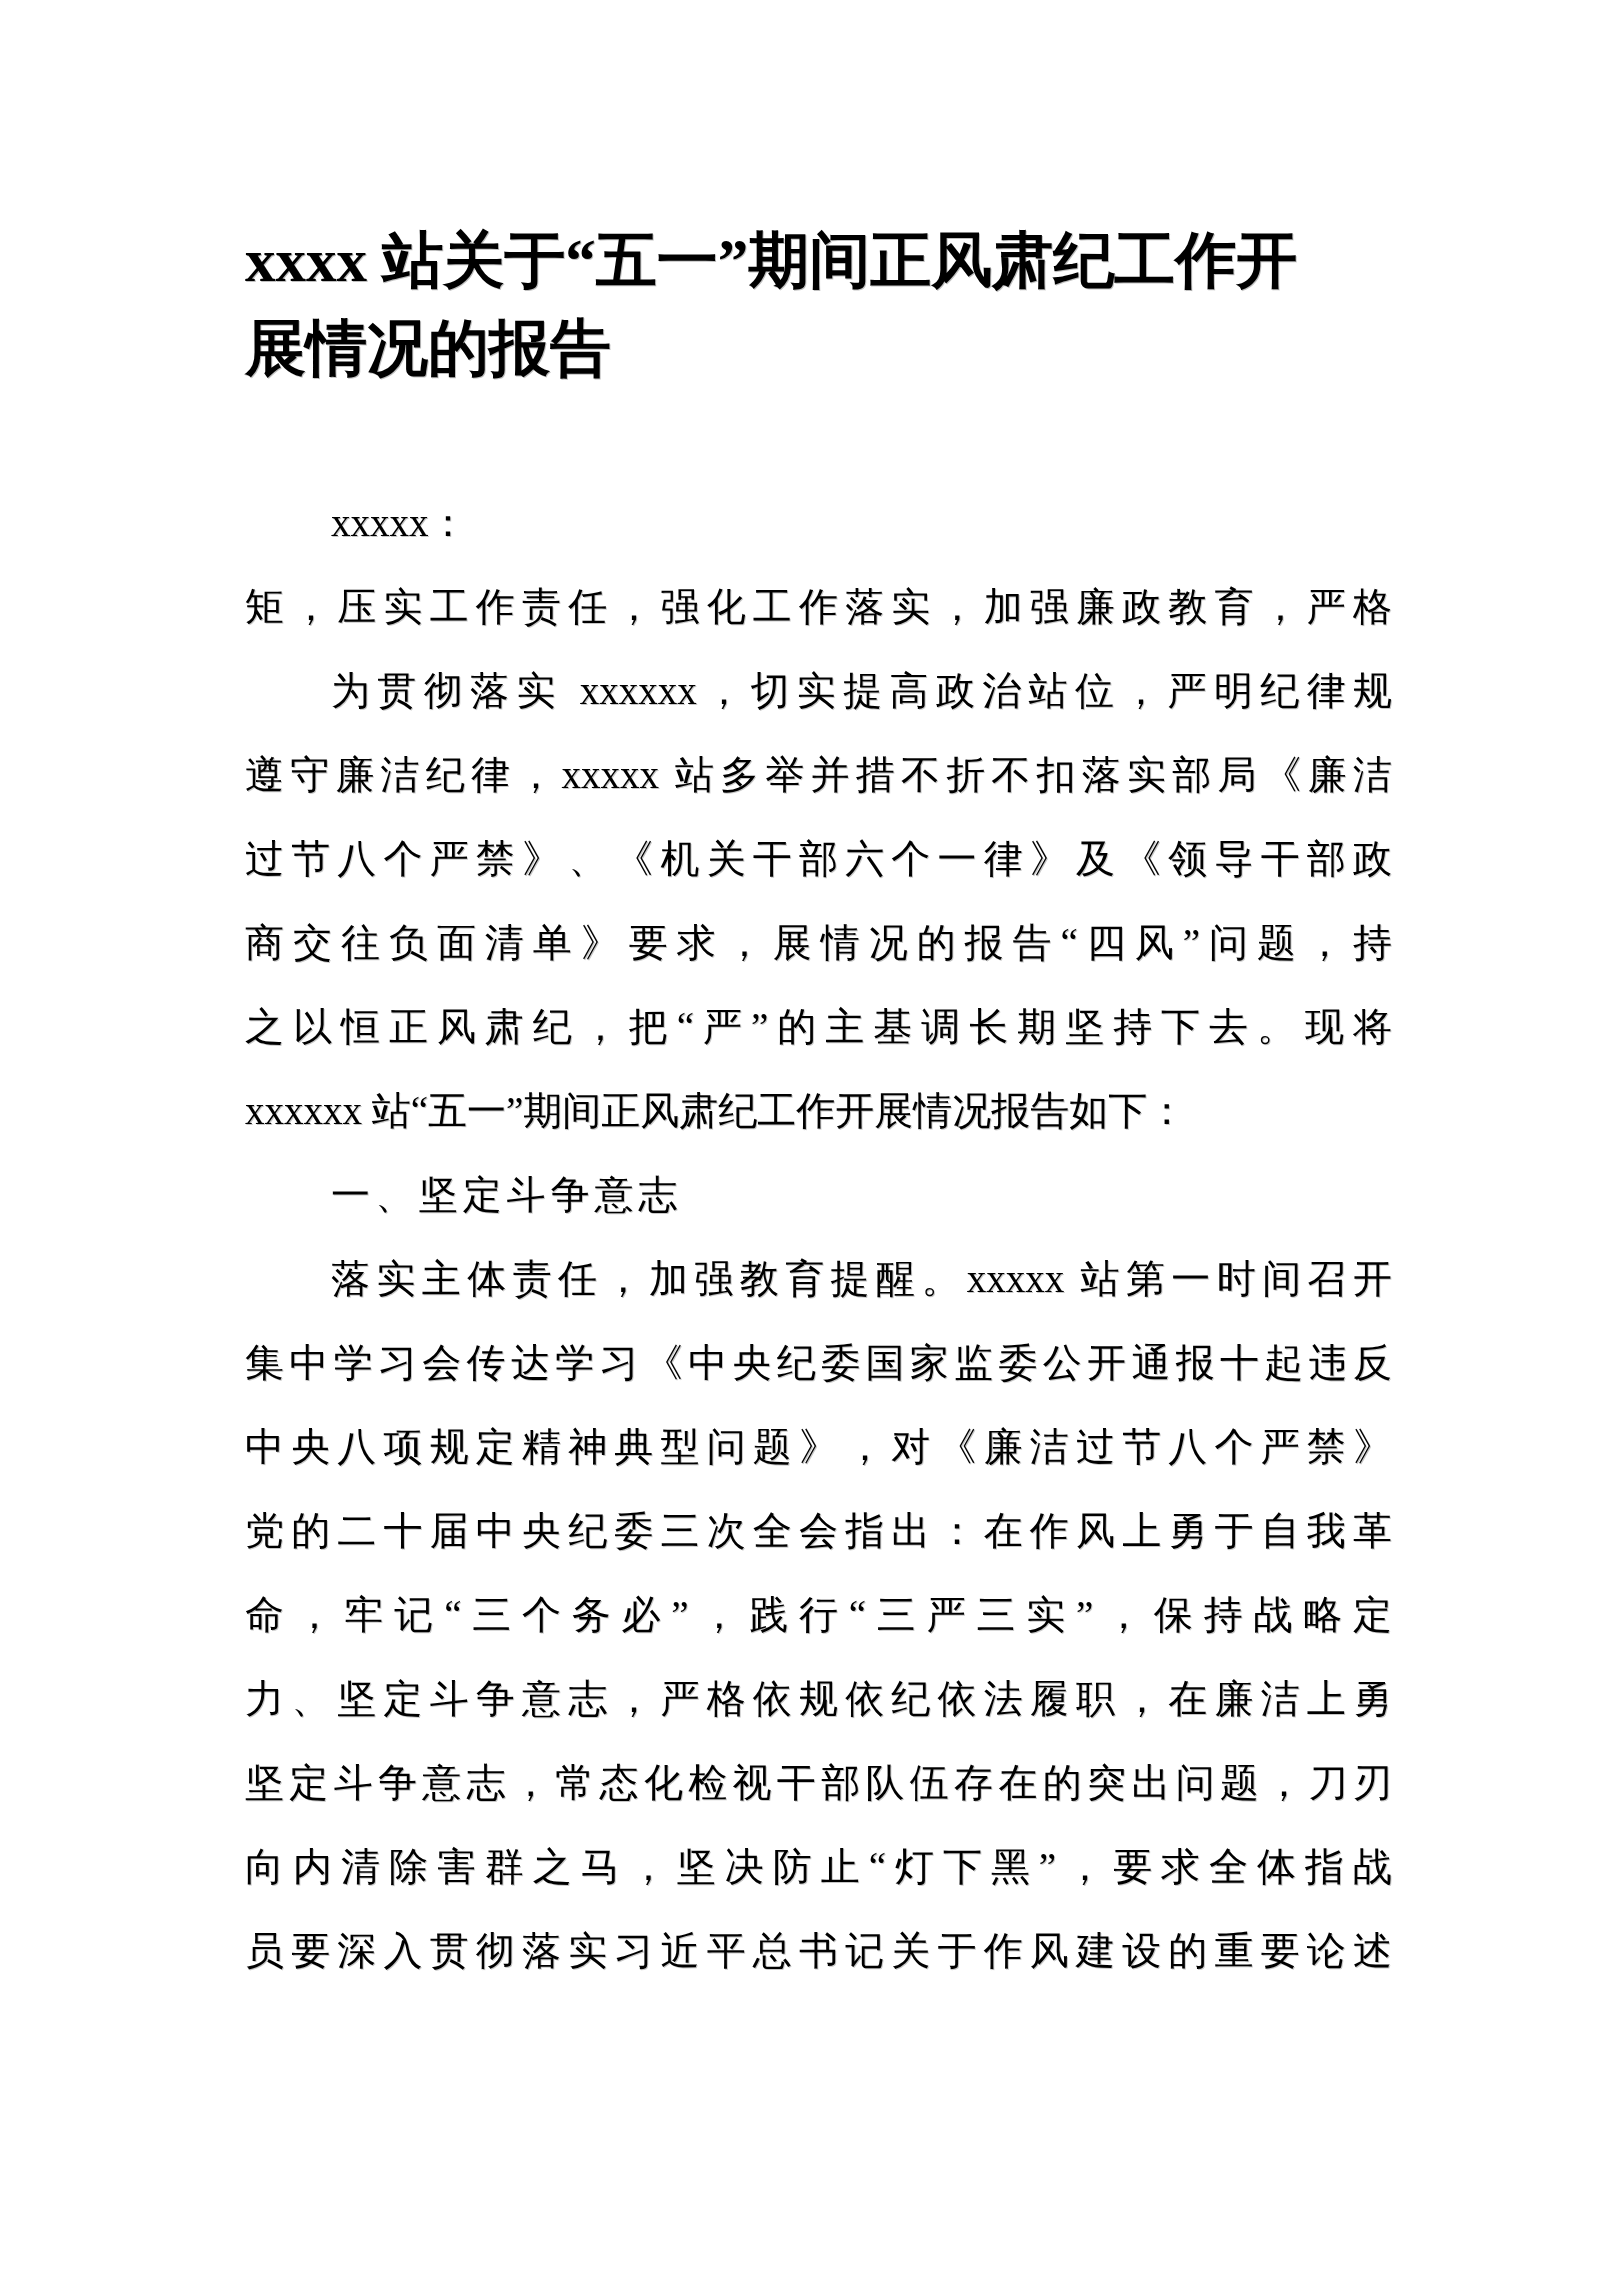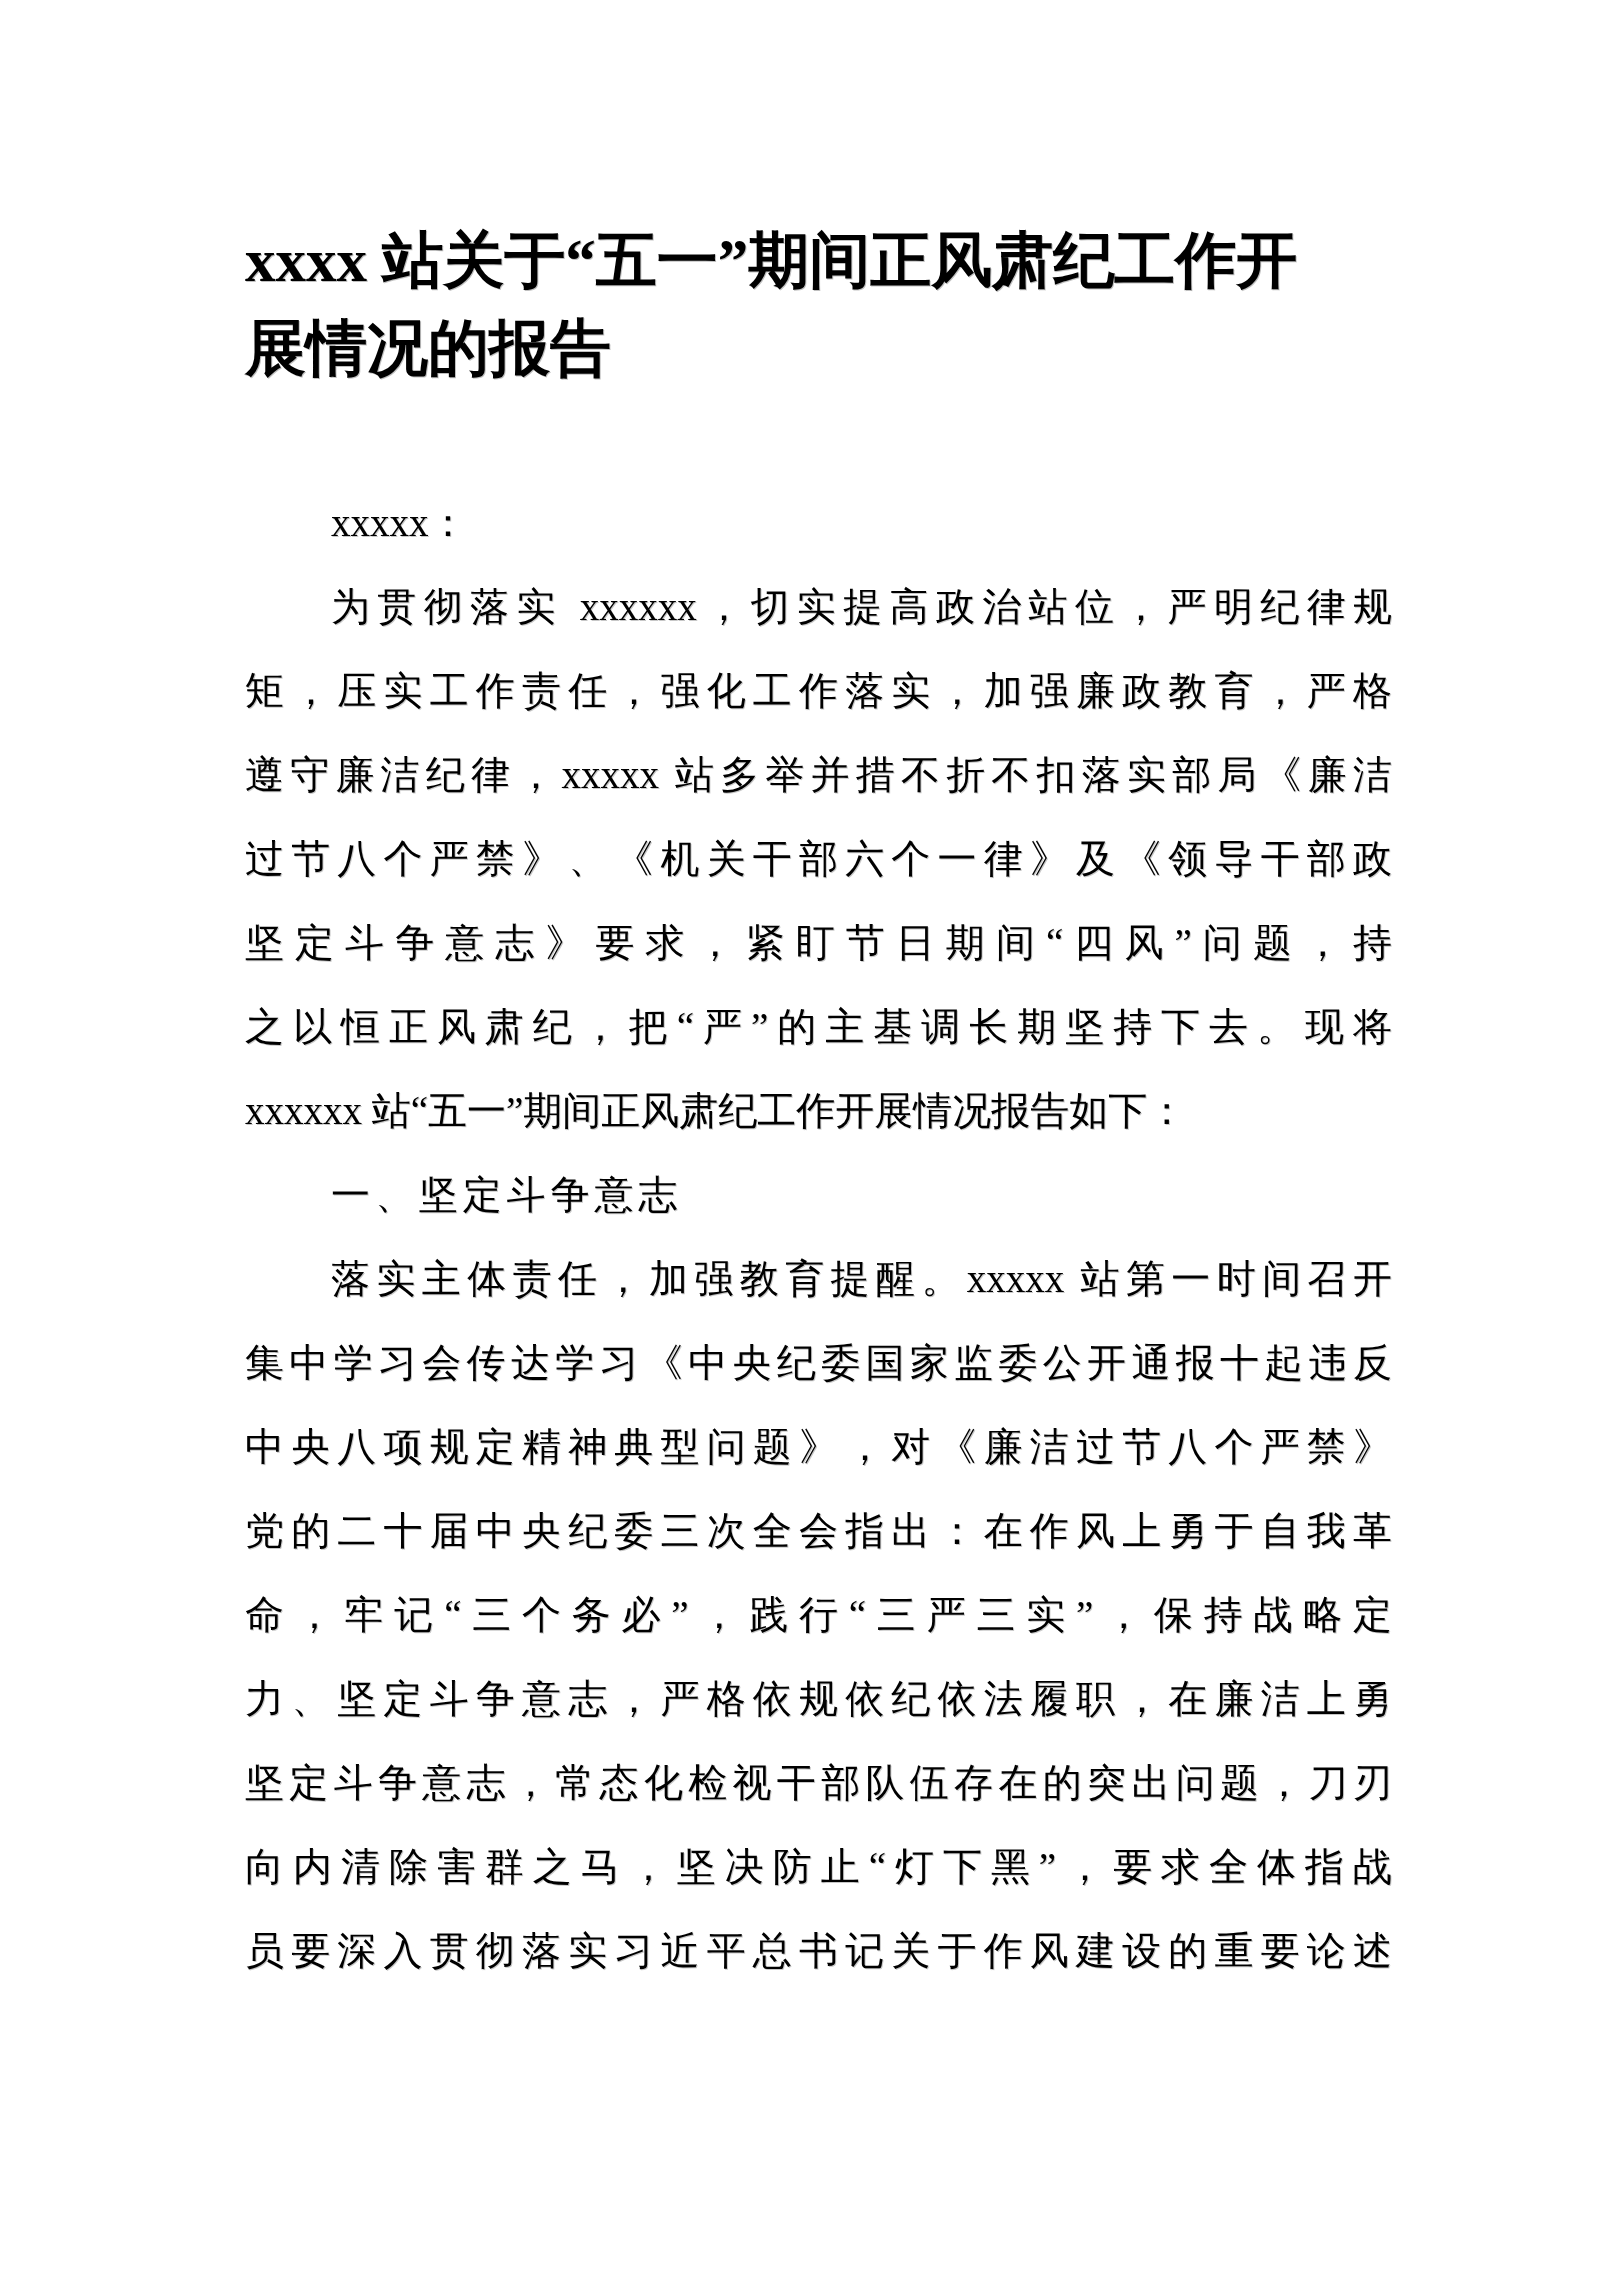--- a/index.html
+++ b/index.html
@@ -56,25 +56,25 @@
 </head>
 <body>
 
 <div class="page">
   <div class="doc-title" id="title-container">
       <div class="title-line">xxxx 站关于“五一”期间正风肃纪工作开</div>
       <div class="title-line">展情况的报告</div>
     </div>
   <div class="doc-body" id="body-container">
       <div class="text-line indent no-just">xxxxx：</div>
+      <div class="text-line">矩，压实工作责任，强化工作落实，加强廉政教育，严格</div>
       <div class="text-line indent">为贯彻落实 xxxxxx，切实提高政治站位，严明纪律规</div>
-      <div class="text-line">矩，压实工作责任，强化工作落实，加强廉政教育，严格</div>
       <div class="text-line">遵守廉洁纪律，xxxxx 站多举并措不折不扣落实部局《廉洁</div>
       <div class="text-line">过节八个严禁》、《机关干部六个一律》及《领导干部政</div>
-      <div class="text-line">坚定斗争意志》要求，紧盯节日期间“四风”问题，持</div>
+      <div class="text-line">商交往负面清单》要求，展情况的报告“四风”问题，持</div>
       <div class="text-line">之以恒正风肃纪，把“严”的主基调长期坚持下去。现将</div>
       <div class="text-line no-just">xxxxxx 站“五一”期间正风肃纪工作开展情况报告如下：</div>
       <div class="text-line indent no-just heading">一、坚定斗争意志</div>
       <div class="text-line indent">落实主体责任，加强教育提醒。xxxxx 站第一时间召开</div>
       <div class="text-line">集中学习会传达学习《中央纪委国家监委公开通报十起违反</div>
       <div class="text-line">中央八项规定精神典型问题》，对《廉洁过节八个严禁》</div>
       <div class="text-line">党的二十届中央纪委三次全会指出：在作风上勇于自我革</div>
       <div class="text-line">命，牢记“三个务必”，践行“三严三实”，保持战略定</div>
       <div class="text-line">力、坚定斗争意志，严格依规依纪依法履职，在廉洁上勇</div>
       <div class="text-line">坚定斗争意志，常态化检视干部队伍存在的突出问题，刀刃</div>

